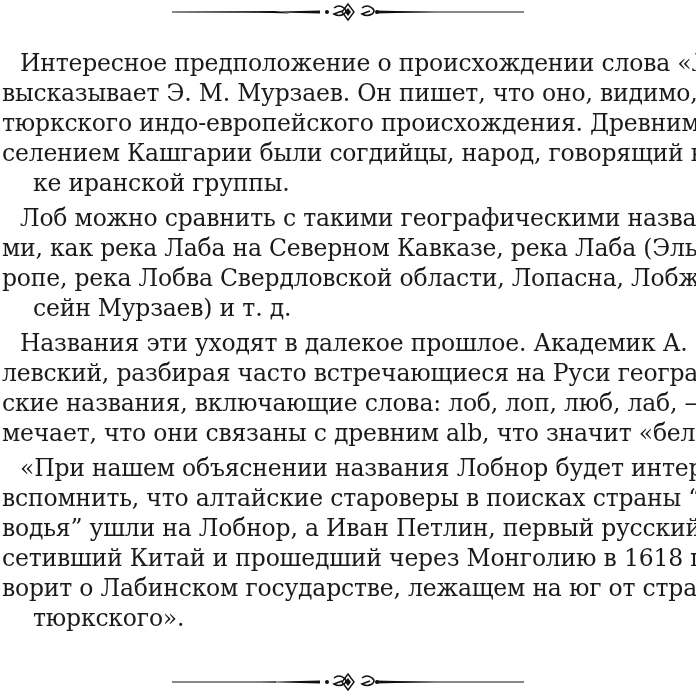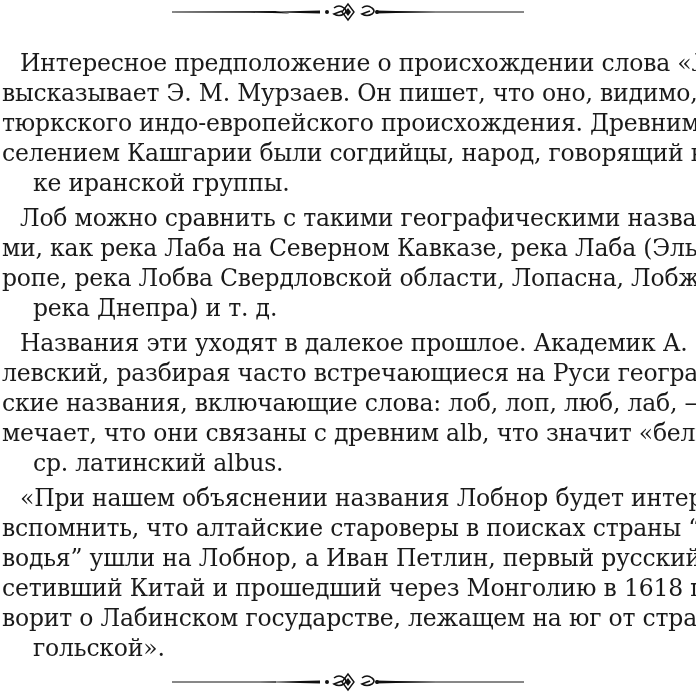--- a/index.html
+++ b/index.html
@@ -39,36 +39,35 @@
     <span class="line indent">Интересное предположение о происхождении слова «Лоб»</span>
     <span class="line">высказывает Э. М. Мурзаев. Он пишет, что оно, видимо, до-</span>
     <span class="line">тюркского индо-европейского происхождения. Древним на-</span>
     <span class="line">селением Кашгарии были согдийцы, народ, говорящий на язы-</span>
     <span class="line last">ке иранской группы.</span>
   </div>
   <div class="para">
     <span class="line indent">Лоб можно сравнить с такими географическими названия-</span>
     <span class="line">ми, как река Лаба на Северном Кавказе, река Лаба (Эльба) в Ев-</span>
     <span class="line">ропе, река Лобва Свердловской области, Лопасна, Лобжа (бас-</span>
-    <span class="line last">река Днепра) и т. д.</span>
+    <span class="line last">сейн Мурзаев) и т. д.</span>
   </div>
   <div class="para">
     <span class="line indent">Названия эти уходят в далекое прошлое. Академик А. Собо-</span>
     <span class="line">левский, разбирая часто встречающиеся на Руси географиче-</span>
     <span class="line">ские названия, включающие слова: лоб, лоп, люб, лаб, — от-</span>
     <span class="line">мечает, что они связаны с древним alb, что значит «белый»,</span>
-    <span class="line last">ср. латинский albus.</span>
   </div>
   <div class="para">
     <span class="line indent">«При нашем объяснении названия Лобнор будет интересно</span>
     <span class="line">вспомнить, что алтайские староверы в поисках страны “Бело-</span>
     <span class="line">водья” ушли на Лобнор, а Иван Петлин, первый русский, по-</span>
     <span class="line">сетивший Китай и прошедший через Монголию в 1618 г., го-</span>
     <span class="line">ворит о Лабинском государстве, лежащем на юг от страны мон-</span>
-    <span class="line last">гольской».</span>
+    <span class="line last">тюркского».</span>
   </div>
 </div>
 
 <svg class="ornament bottom" viewBox="0 0 356 24">
   <g>
     <line x1="2" y1="12" x2="106" y2="12" stroke="#111" stroke-width="1"></line>
     <path d="M90 12 L150 10.5 L150 13.5 Z" fill="#111"></path>
     <circle cx="157" cy="12" r="2" fill="#111"></circle>
     <path d="M164 8 q5 -4 10 0 q4 3 0 6 q-5 3 -10 0 q5 -2 8 -3" fill="none" stroke="#111" stroke-width="1.6"></path>
     <path d="M178 4 L184 12 L178 20 L172 12 Z" fill="none" stroke="#111" stroke-width="1.4"></path>

